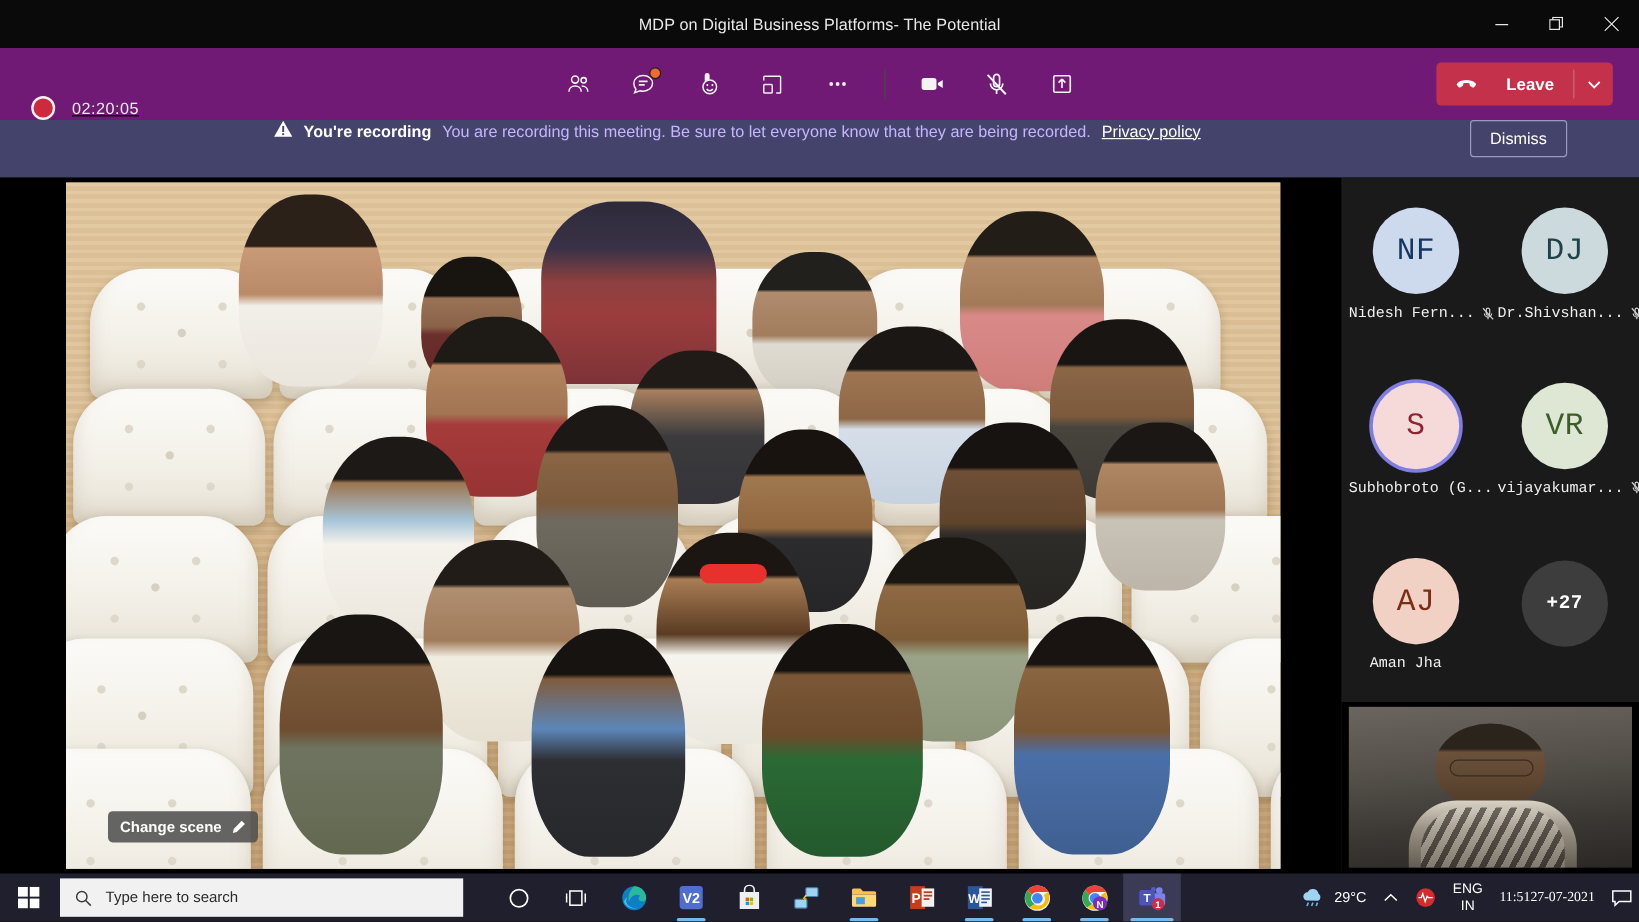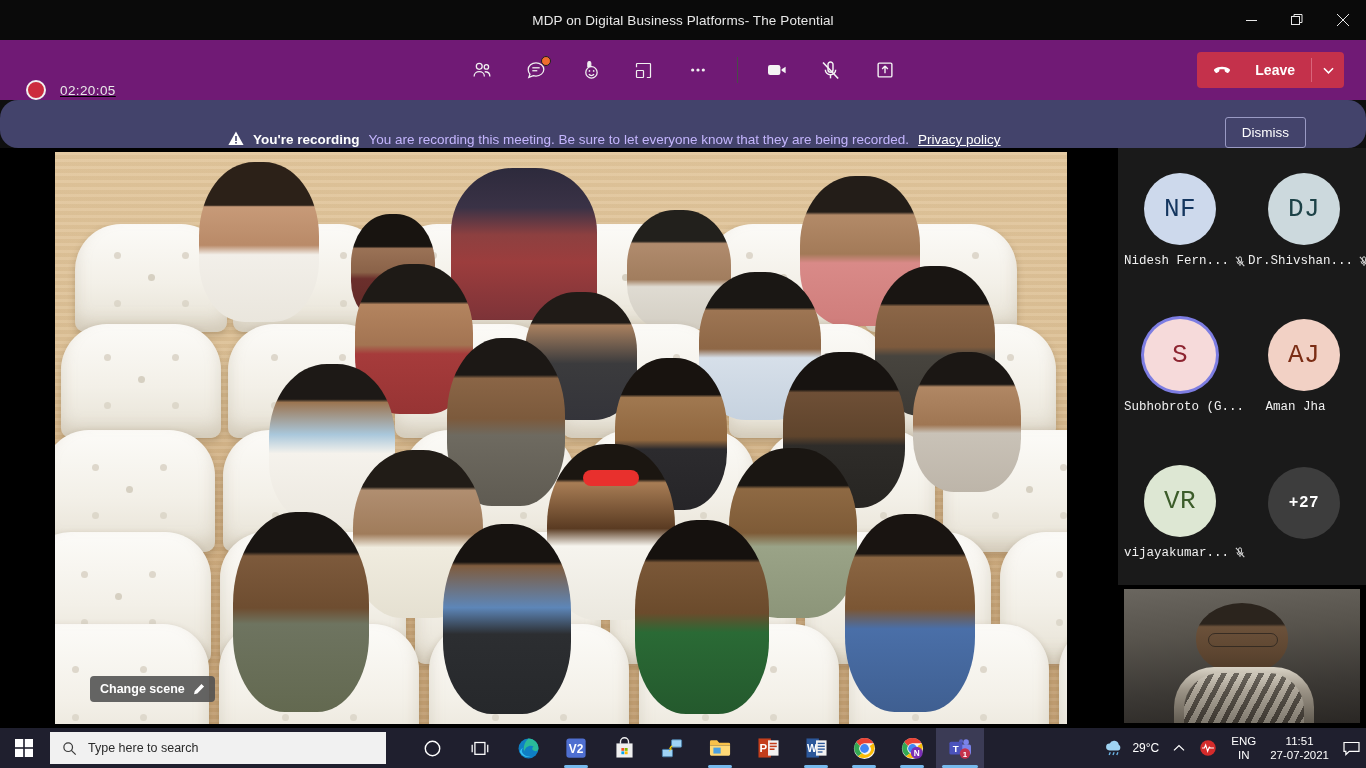--- a/index.html
+++ b/index.html
@@ -63,21 +63,21 @@
   .leave .main {
     display:flex; align-items:center; gap:22px; padding:0 16px 0 14px; height:36px;
   }
   .leave .main span { color:#fff; font-size:14px; font-weight:600; }
   .leave .split { width:1px; height:24px; background:#d9657a; }
   .leave .caret { width:32px; height:36px; display:flex; align-items:center; justify-content:center; color:#fff; }
 
   
   .banner {
     position:absolute; left:0; top:100px; width:1366px; height:48px;
-    background:#43436b; display:flex; align-items:flex-end; padding:0 18px 0 0;border-radius:18px;
+    background:#43436b; display:flex; align-items:flex-start; padding:0 18px 0 0;
   }
   .banner-inner {
     display:flex; align-items:center; gap:9px; margin-left:228px; flex:1;
   }
   .warn-ico { color:#fff; font-size:15px; line-height:1; }
   .bn-strong { color:#fff; font-size:13.5px; font-weight:700; }
   .bn-text { color:#c4b5fd; font-size:13.5px; }
   .bn-link { color:#fff; font-size:13.5px; text-decoration:underline; }
   .dismiss {
     border:1px solid #9a9ac4; color:#fff; font-size:13.5px;
@@ -180,21 +180,21 @@
   .tbicon { width:48px; height:40px; display:flex; align-items:center; justify-content:center; position:relative; }
   .tbicon.active { background:#3b3b55; }
   .tbicon.open:after {
     content:""; position:absolute; bottom:0; left:12px; width:24px; height:3px;
     background:#76b9ed; border-radius:2px;
   }
   .tbicon.active:after { left:6px; width:36px; }
   .tray { position:absolute; right:0; top:0; height:40px; display:flex; align-items:center; }
   .tray-item { display:flex; align-items:center; height:40px; padding:0 7px; color:#fff; font-size:12px; }
   .lang { display:flex; flex-direction:column; align-items:center; line-height:1.22; font-size:11.5px; }
-  .clock { display:flex; flex-direction:column; align-items:center; line-height:1.22; font-size:11.5px; }
+  .clock { display:flex; flex-direction:row; align-items:center; line-height:1.22; font-size:11.5px;font-family:Liberation Serif, serif; }
   .notif { width:30px; height:40px; display:flex; align-items:center; justify-content:center; }
 </style>
 </head>
 <body>
 
 <div class="app">
 
   <div class="titlebar">
     <div class="ttl">MDP on Digital Business Platforms- The Potential</div>
     <div class="wincontrols">
@@ -437,44 +437,44 @@
         <div class="circ speaking" id="av2" style="background: rgb(246, 218, 218); color: rgb(141, 36, 48);">
             <span>S</span>
           </div>
         <div class="nm">
           <span>Subhobroto (G...</span>
           <span class="mutei" id="mi2"></span>
         </div>
       </div>
 
       <div class="acell">
-        <div class="circ" id="av3" style="background: rgb(242, 209, 197); color: rgb(123, 45, 21);">
-            <span>AJ</span>
-          </div>
-        <div class="nm">
-          <span>Aman Jha</span>
-          <span class="mutei" id="mi3"></span>
-        </div>
-      </div>
-
-      <div class="acell">
         <div class="circ" id="av4" style="background: rgb(221, 231, 211); color: rgb(60, 92, 42);">
             <span>VR</span>
           </div>
         <div class="nm">
           <span>vijayakumar...</span>
           <span class="mutei" id="mi4"><svg width="12" height="13" viewBox="0 0 14 15" fill="none" stroke="#e6e6e6" stroke-width="1.15">
                 <path d="M7 2a1.7 1.7 0 0 1 1.7 1.7v3.5a1.7 1.7 0 0 1-3.4 0V3.7A1.7 1.7 0 0 1 7 2z"></path>
                 <path d="M3.5 7.1A3.5 3.5 0 0 0 10.5 7.1"></path>
                 <line x1="7" y1="10.6" x2="7" y2="12.8"></line>
                 <line x1="2.2" y1="2.1" x2="12" y2="12.9" stroke-width="1.25"></line>
               </svg></span>
         </div>
       </div>
 
+      <div class="acell">
+        <div class="circ" id="av3" style="background: rgb(242, 209, 197); color: rgb(123, 45, 21);">
+            <span>AJ</span>
+          </div>
+        <div class="nm">
+          <span>Aman Jha</span>
+          <span class="mutei" id="mi3"></span>
+        </div>
+      </div>
+
       <div class="acell" style="align-self:start;margin-top:28px;">
         <div class="circ overflow" id="avo" style="background: rgb(61, 61, 61); color: rgb(255, 255, 255);">
             <span>+27</span>
           </div>
       </div>
 
     </div>
 
     <div class="selfview">
       <div class="sv-inner">

